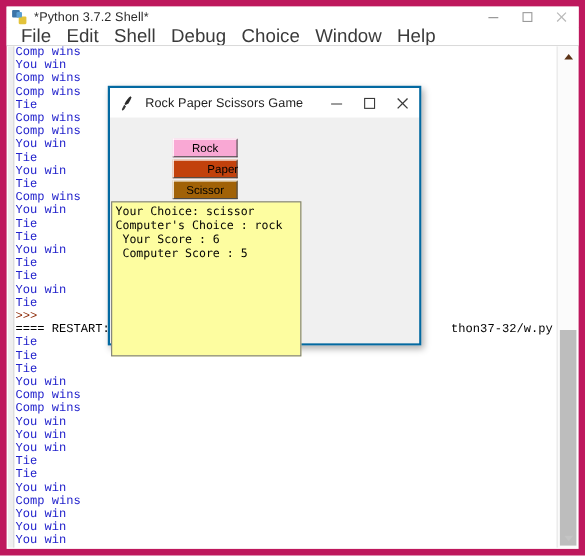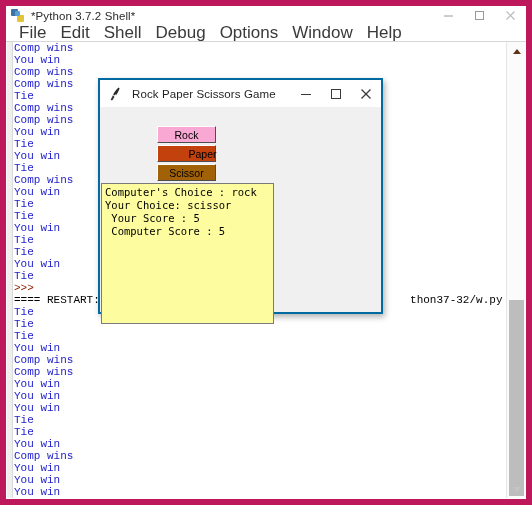--- a/index.html
+++ b/index.html
@@ -184,21 +184,21 @@
           </svg>
       </div>
     </div>
   </div>
 
   <div id="idle-menubar">
     <div class="menu-item">File</div>
     <div class="menu-item">Edit</div>
     <div class="menu-item">Shell</div>
     <div class="menu-item">Debug</div>
-    <div class="menu-item">Options</div>
+    <div class="menu-item">Choice</div>
     <div class="menu-item">Window</div>
     <div class="menu-item">Help</div>
   </div>
 
   <div id="idle-sep"></div>
 
   <div id="shell-area">
     <div id="shell-gutter"></div>
     <div id="shell-text"><div class="sline c-result">Comp wins</div><div class="sline c-result">You win</div><div class="sline c-result">Comp wins</div><div class="sline c-result">Comp wins</div><div class="sline c-result">Tie</div><div class="sline c-result">Comp wins</div><div class="sline c-result">Comp wins</div><div class="sline c-result">You win</div><div class="sline c-result">Tie</div><div class="sline c-result">You win</div><div class="sline c-result">Tie</div><div class="sline c-result">Comp wins</div><div class="sline c-result">You win</div><div class="sline c-result">Tie</div><div class="sline c-result">Tie</div><div class="sline c-result">You win</div><div class="sline c-result">Tie</div><div class="sline c-result">Tie</div><div class="sline c-result">You win</div><div class="sline c-result">Tie</div><div class="sline c-prompt">&gt;&gt;&gt;</div><div class="sline c-restart">==== RESTART: C                                             thon37-32/w.py ====</div><div class="sline c-result">Tie</div><div class="sline c-result">Tie</div><div class="sline c-result">Tie</div><div class="sline c-result">You win</div><div class="sline c-result">Comp wins</div><div class="sline c-result">Comp wins</div><div class="sline c-result">You win</div><div class="sline c-result">You win</div><div class="sline c-result">You win</div><div class="sline c-result">Tie</div><div class="sline c-result">Tie</div><div class="sline c-result">You win</div><div class="sline c-result">Comp wins</div><div class="sline c-result">You win</div><div class="sline c-result">You win</div><div class="sline c-result">You win</div><div class="sline c-result">Comp wins</div></div>
 
@@ -242,15 +242,15 @@
           </svg>
       </div>
     </div>
   </div>
 
   <div id="game-body">
     <div class="rps-button" id="btn-rock" style="background: #f9a8d4;">Rock</div>
     <div class="rps-button" id="btn-paper" style="background: #c2410c; padding-left: 32px;">Paper</div>
     <div class="rps-button" id="btn-scissor" style="background: #a16207;">Scissor</div>
 
-    <div id="game-output" style="background: rgb(253, 253, 160);"><div>Computer's Choice : rock</div><div>Your Choice: scissor</div><div> Your Score : 5</div><div> Computer Score : 5</div></div>
+    <div id="game-output" style="background: rgb(253, 253, 160);"><div>Your Choice: scissor</div><div>Computer's Choice : rock</div><div> Your Score : 6</div><div> Computer Score : 5</div></div>
   </div>
 </div>
 
 </body></html>

